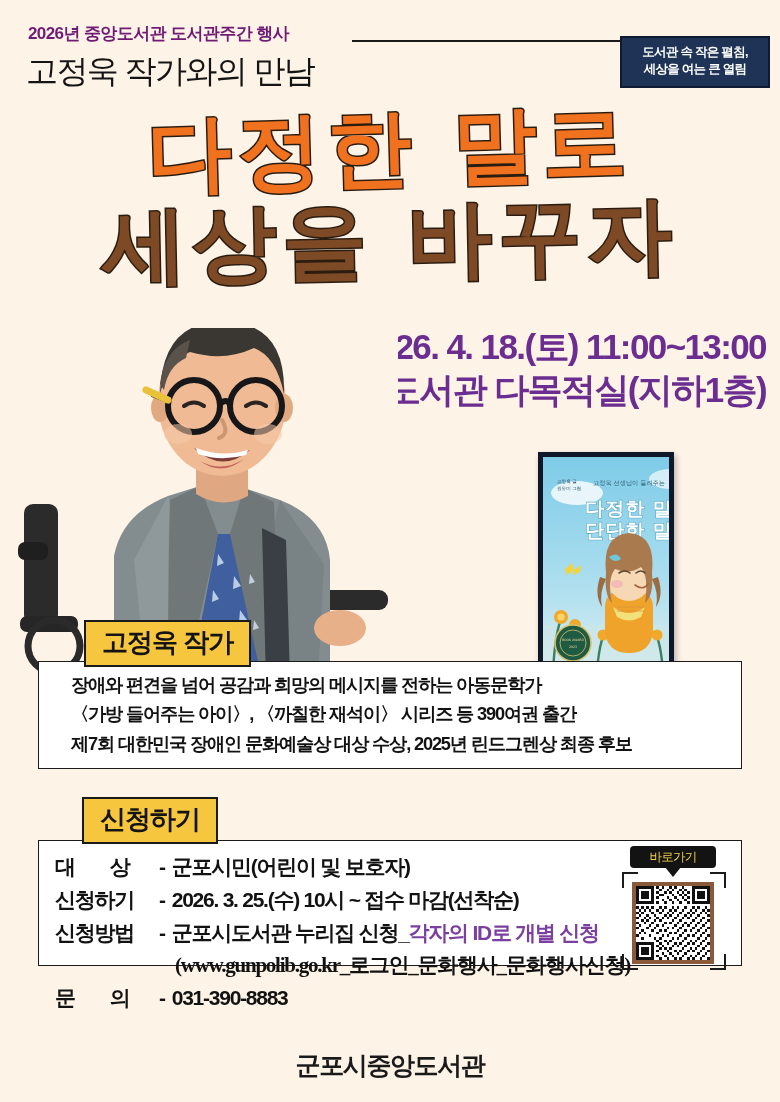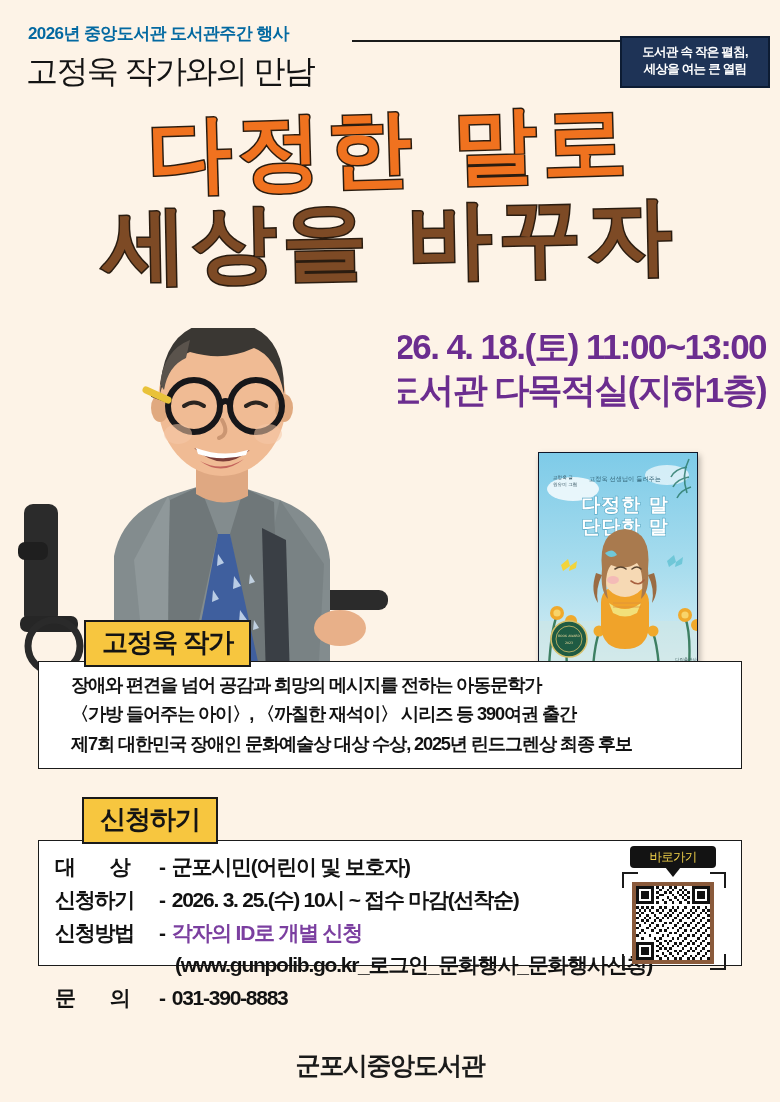--- a/index.html
+++ b/index.html
@@ -15,21 +15,21 @@
   #poster {
     position:relative;
     width:780px; height:1102px;
     background:#fdf3e7;
   }
 
   
   .hdr-kicker{
     position:absolute; left:28px; top:22px;
     font-size:17px; font-weight:700; letter-spacing:-0.6px;
-    color:#0369a1; white-space:nowrap;
+    color:#701a75; white-space:nowrap;
   }
   .hdr-rule{
     position:absolute; left:352px; top:40px; width:418px; height:0;
     border-top:2px solid #1b1b1b;
   }
   .hdr-title{
     position:absolute; left:26px; top:50px;
     font-size:32px; font-weight:400; letter-spacing:-1.6px;
     color:#141414; white-space:nowrap;
   }
@@ -86,23 +86,23 @@
   .photo{
     position:absolute; left:18px; top:328px;
     width:380px; height:352px;
     overflow:hidden;
   }
   .photo svg{ display:block; }
 
   
   .book{
     position:absolute; left:538px; top:452px;
-    width:160px; height:214px;
+    width:136px; height:214px;
     box-shadow:2px 3px 6px rgba(0,0,0,.28);
-    border:1px solid #0f172a;
+    border:5px solid #0f172a;
     overflow:hidden; background:#8fd3ef;
   }
   .book svg{ display:block; }
 
   
   .tab{
     position:absolute;
     background:#f7c63f; border:2px solid #1a1a1a;
     padding:3px 16px 5px;
     font-size:26px; font-weight:900; letter-spacing:-1px;
@@ -125,21 +125,21 @@
   .ap-row{
     font-size:21px; font-weight:700; letter-spacing:-1.25px;
     line-height:1.56; color:#121212; white-space:nowrap;
     display:flex; align-items:baseline;
   }
   .ap-key{ display:inline-block; width:104px; flex:0 0 104px; }
   .ap-key.sp{ letter-spacing:14px; }
   .ap-dash{ flex:0 0 auto; padding-right:7px; }
   .ap-val{ flex:0 0 auto; }
   .ap-purple{ color:#7b3fa0; font-weight:700; }
-  .ap-indent{ padding-left:120px; }
+  .ap-indent{ padding-left:120px;font-family:Liberation Serif, serif; }
 
   
   .qr-wrap{ position:absolute; left:618px; top:846px; width:112px; height:128px; z-index:6; }
   .qr-tag{
     position:absolute; left:12px; top:0; width:86px; height:22px;
     background:#131313; border-radius:4px;
     color:#f3d34a; font-size:12.5px; font-weight:400; letter-spacing:-0.8px;
     text-align:center; line-height:22px;
   }
   .qr-tag:after{
@@ -370,20 +370,21 @@
 
     <div class="ap-row">
       <span class="ap-key">신청하기</span>
       <span class="ap-dash">-</span>
       <span class="ap-val">2026. 3. 25.(수) 10시 ~ 접수 마감(선착순)</span>
     </div>
 
     <div class="ap-row">
       <span class="ap-key">신청방법</span>
       <span class="ap-dash">-</span>
+      <span class="ap-val">군포시도서관 누리집 신청_</span>
       <span class="ap-val ap-purple">각자의 ID로 개별 신청</span>
     </div>
 
     <div class="ap-row ap-indent">
       <span class="ap-val">(www.gunpolib.go.kr_로그인_문화행사_문화행사신청)</span>
     </div>
 
     <div class="ap-row">
       <span class="ap-key sp">문      의</span>
       <span class="ap-dash">-</span>

